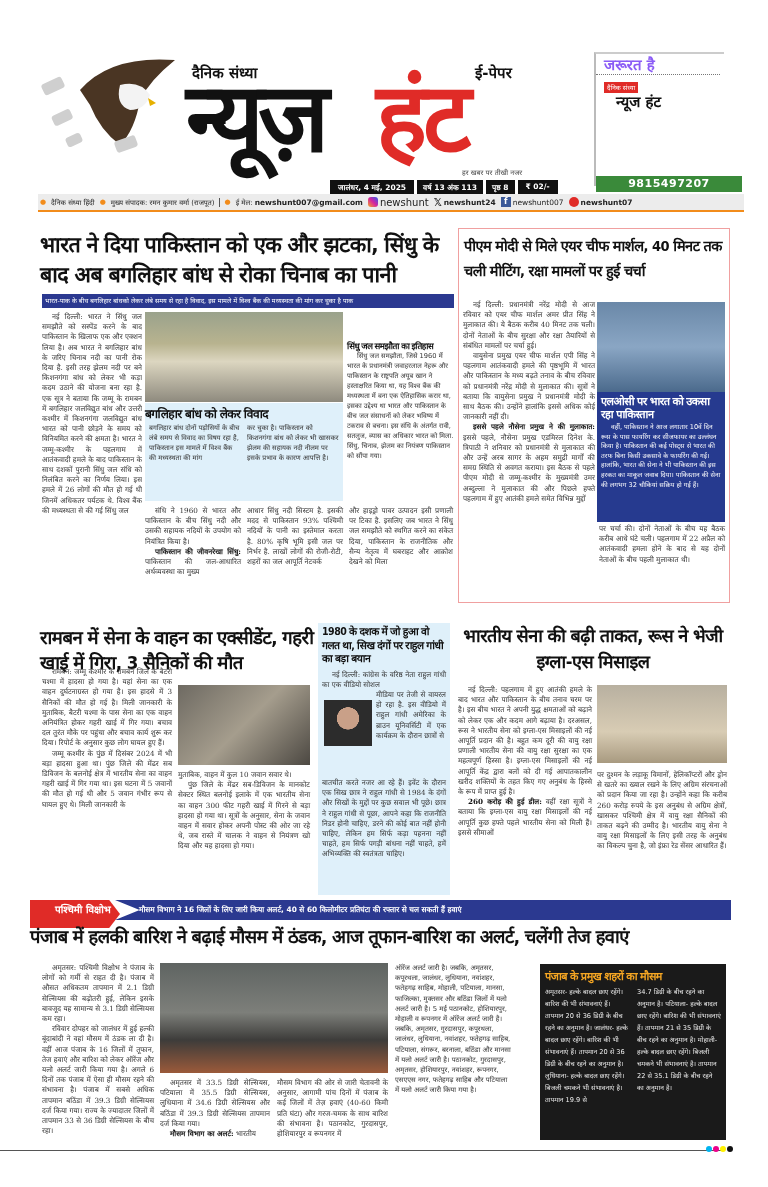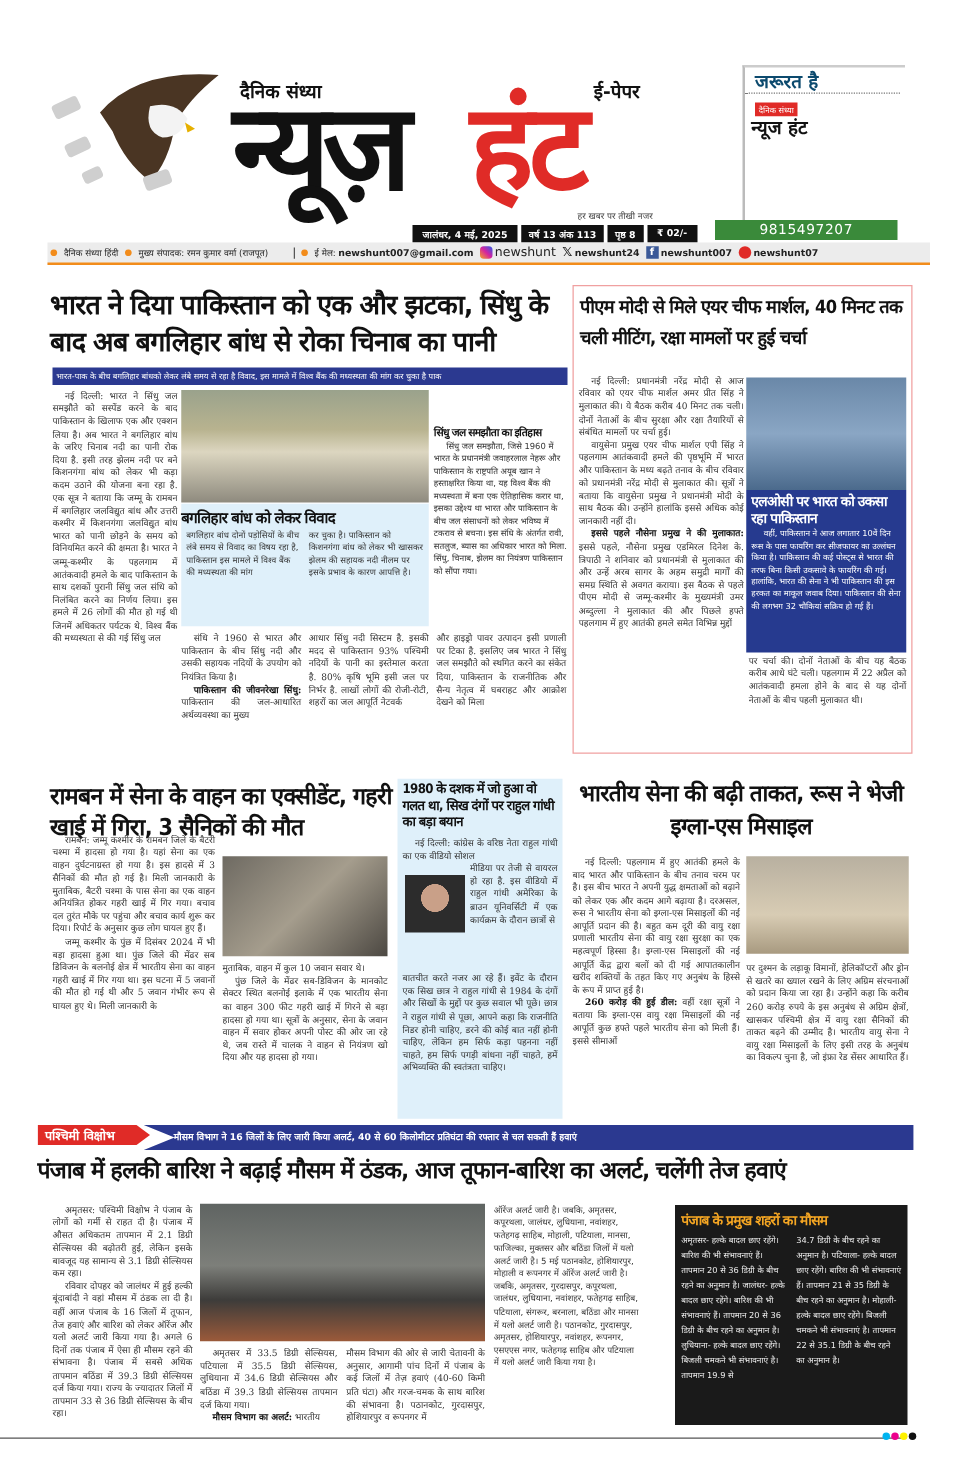--- a/index.html
+++ b/index.html
@@ -32,40 +32,40 @@
 <div class="abs sans" style="left:376px;top:58px;font-size:96px;font-weight:bold;color:#e02b27;letter-spacing:-4px;line-height:120px">हंट</div>
 <div class="abs sans" style="left:462px;top:168px;font-size:7px;color:#444">हर खबर पर तीखी नजर</div>
 <div class="abs sans" style="left:330px;top:180px;height:14px;display:flex;font-size:7.5px;color:#fff;font-weight:bold">
   <span style="background:#111;padding:2px 8px">जालंधर, 4 मई, 2025</span>
   <span style="background:#111;padding:2px 6px;margin-left:3px">वर्ष 13 अंक 113</span>
   <span style="background:#111;padding:2px 6px;margin-left:3px">पृष्ठ 8</span>
   <span style="background:#111;padding:2px 8px;margin-left:3px">₹ 02/-</span>
 </div>
 
 <div class="abs" style="left:594px;top:52px;width:130px;height:134px;border-left:2px solid #bbb;border-top:2px solid #ccc">
-  <div class="sans" style="font-size:15px;font-weight:bold;color:#0c4a6e;padding-left:8px;border-bottom:1px dotted #777;margin-right:4px">जरूरत है</div>
+  <div class="sans" style="font-size:15px;font-weight:bold;color:#8b5cf6;padding-left:8px;border-bottom:1px dotted #777;margin-right:4px">जरूरत है</div>
   <div class="sans" style="display:inline-block;background:#e02b27;color:#fff;font-size:6.5px;padding:1px 3px;margin:3px 0 0 8px">दैनिक संध्या</div>
-  <div class="sans" style="font-size:15px;font-weight:bold;color:#111;padding-left:5px;line-height:16px">न्यूज हंट</div>
+  <div class="sans" style="font-size:15px;font-weight:bold;color:#111;padding-left:20px;line-height:16px">न्यूज हंट</div>
 </div>
-<div class="abs sans" style="left:572px;top:176px;width:146px;height:16px;background:#3a8a3a;color:#fff;font-size:11px;font-weight:normal;text-align:center;line-height:16px;letter-spacing:0.5px">9815497207</div>
+<div class="abs sans" style="left:596px;top:176px;width:146px;height:16px;background:#3a8a3a;color:#fff;font-size:11px;font-weight:bold;text-align:center;line-height:16px;letter-spacing:0.5px">9815497207</div>
 
 <div class="abs sans" style="left:38px;top:194px;width:706px;height:18px;background:#ececec;border-bottom:2px solid #f28c1b;display:flex;align-items:center;font-size:7px;color:#222;gap:5px;padding-left:2px;white-space:nowrap">
   <span style="color:#f28c1b">●</span>
   <span>दैनिक संध्या हिंदी</span>
   <span style="color:#f28c1b">●</span>
-  <span style="border-right:1px solid #555;padding-right:20px">मुख्य संपादक: रमन कुमार वर्मा (राजपूत)</span>
+  <span style="border-right:1px solid #555;padding-right:4px">मुख्य संपादक: रमन कुमार वर्मा (राजपूत)</span>
   <span style="color:#f28c1b">●</span>
   <span>ई मेल:</span>
   <span style="font-weight:bold;font-size:7.5px;margin-left:-3px">newshunt007@gmail.com</span>
   <span style="display:inline-block;width:10px;height:10px;border-radius:3px;background:linear-gradient(45deg,#f5a623,#d6249f,#285aeb)"></span>
   <span style="font-weight:normal;font-size:10px;margin-left:-3px">newshunt</span>
   <span style="font-size:10px;font-weight:bold">𝕏</span>
   <span style="font-weight:bold;font-size:7.5px;margin-left:-3px">newshunt24</span>
   <span style="display:inline-block;width:10px;height:10px;background:#3b5998;color:#fff;font-size:8px;text-align:center;line-height:10px;font-weight:bold">f</span>
-  <span style="font-weight:bold;font-size:7.5px;margin-left:-3px">newshunt007</span>
+  <span style="font-weight:normal;font-size:7.5px;margin-left:-3px">newshunt007</span>
   <span style="display:inline-block;width:10px;height:10px;border-radius:50%;background:#e02b27"></span>
   <span style="font-weight:bold;font-size:7.5px;margin-left:-3px">newshunt07</span>
 </div>
 
 <div class="abs hl" style="left:40px;top:230px;width:414px;font-size:21.5px;line-height:30px">भारत ने दिया पाकिस्तान को एक और झटका, सिंधु के बाद अब बगलिहार बांध से रोका चिनाब का पानी</div>
 <div class="abs sans" style="left:42px;top:294px;width:412px;height:14px;background:#2b3990;color:#fff;font-size:6.4px;line-height:14px;padding-left:3px;white-space:nowrap;overflow:hidden">भारत-पाक के बीच बगलिहार बांधको लेकर लंबे समय से रहा है विवाद,  इस मामले में विश्व बैंक की मध्यस्थता की मांग कर चुका है पाक</div>
 <div class="abs body-text" style="left:42px;top:312px;width:100px;height:270px;overflow:hidden">
     <p>नई दिल्ली: भारत ने सिंधु जल समझौते को सस्पेंड करने के बाद पाकिस्तान के खिलाफ एक और एक्शन लिया है। अब भारत ने बगलिहार बांध के जरिए चिनाब नदी का पानी रोक दिया है. इसी तरह झेलम नदी पर बने किशनगंगा बांध को लेकर भी कड़ा कदम उठाने की योजना बना रहा है. एक सूत्र ने बताया कि जम्मू के रामबन में बगलिहार जलविद्युत बांध और उत्तरी कश्मीर में किशनगंगा जलविद्युत बांध भारत को पानी छोड़ने के समय को विनियमित करने की क्षमता है। भारत ने जम्मू-कश्मीर के पहलगाम में आतंकवादी हमले के बाद पाकिस्तान के साथ दशकों पुरानी सिंधु जल संधि को निलंबित करने का निर्णय लिया। इस हमले में 26 लोगों की मौत हो गई थी जिनमें अधिकतर पर्यटक थे. विश्व बैंक की मध्यस्थता से की गई सिंधु जल</p>
   </div>
 <div class="abs img" style="left:145px;top:312px;width:198px;height:90px;background:linear-gradient(180deg,#9aa28c 0%,#b8b38f 35%,#dcd6c0 55%,#8e8a7e 100%)"></div>
@@ -130,21 +130,21 @@
 <div class="abs hl" style="left:458px;top:623px;width:270px;font-size:18px;line-height:26px;text-align:center">भारतीय सेना की बढ़ी ताकत, रूस ने भेजी  इग्ला-एस मिसाइल</div>
 <div class="abs body-text" style="left:458px;top:685px;width:134px">
   <p>नई दिल्ली: पहलगाम में हुए आतंकी हमले के बाद भारत और पाकिस्तान के बीच तनाव चरम पर है। इस बीच भारत ने अपनी युद्ध क्षमताओं को बढ़ाने को लेकर एक और कदम आगे बढ़ाया है। दरअसल, रूस ने भारतीय सेना को इग्ला-एस मिसाइलों की नई आपूर्ति प्रदान की है। बहुत कम दूरी की वायु रक्षा प्रणाली भारतीय सेना की वायु रक्षा सुरक्षा का एक महत्वपूर्ण हिस्सा है। इग्ला-एस मिसाइलों की नई आपूर्ति केंद्र द्वारा बलों को दी गई आपातकालीन खरीद शक्तियों के तहत किए गए अनुबंध के हिस्से के रूप में प्राप्त हुई है।</p>
   <p><b>260 करोड़ की हुई डील:</b> <span>वहीं रक्षा सूत्रों ने बताया कि इग्ला-एस वायु रक्षा मिसाइलों की नई आपूर्ति कुछ हफ्ते पहले भारतीय सेना को मिली हैं। इससे सीमाओं</span></p>
 </div>
 <div class="abs img" style="left:597px;top:685px;width:130px;height:78px;background:linear-gradient(180deg,#b8b0a0 0%,#d8ccb4 60%,#a89a80 100%)"></div>
 <div class="abs body-text" style="left:597px;top:770px;width:130px">
     <p style="text-indent:0">पर दुश्मन के लड़ाकू विमानों, हेलिकॉप्टरों और ड्रोन से खतरे का ख्याल रखने के लिए अग्रिम संरचनाओं को प्रदान किया जा रहा है। उन्होंने कहा कि करीब 260 करोड़ रुपये के इस अनुबंध से अग्रिम क्षेत्रों, खासकर पश्चिमी क्षेत्र में वायु रक्षा सैनिकों की ताकत बढ़ने की उम्मीद है। भारतीय वायु सेना ने वायु रक्षा मिसाइलों के लिए इसी तरह के अनुबंध का विकल्प चुना है, जो इंफ्रा रेड सेंसर आधारित हैं।</p>
   </div>
 
-<div class="abs sans" style="left:30px;top:900px;width:90px;height:16px;background:#e02b27;color:#fff;font-size:10px;font-weight:bold;line-height:20px;padding-left:6px;clip-path:polygon(0 0,88% 0,100% 50%,88% 100%,0 100%)">पश्चिमी विक्षोभ</div>
+<div class="abs sans" style="left:30px;top:900px;width:90px;height:28px;background:#e02b27;color:#fff;font-size:10px;font-weight:bold;line-height:20px;padding-left:25px;clip-path:polygon(0 0,88% 0,100% 50%,88% 100%,0 100%)">पश्चिमी विक्षोभ</div>
 <div class="abs sans" style="left:115px;top:900px;width:616px;height:20px;background:#2b3990;color:#fff;font-size:7.4px;font-weight:bold;line-height:20px;padding-left:24px;white-space:nowrap;overflow:hidden;clip-path:polygon(0 0,100% 0,100% 100%,0 100%,4% 50%)">मौसम विभाग ने 16 जिलों के लिए जारी किया अलर्ट, 40 से 60 किलोमीटर प्रतिघंटा की रफ्तार से चल सकती हैं हवाएं</div>
 <div class="abs hl" style="left:30px;top:924px;width:708px;font-size:18.3px;line-height:26px;white-space:nowrap">पंजाब में हलकी बारिश ने बढ़ाई मौसम में ठंडक, आज तूफान-बारिश का अलर्ट, चलेंगी तेज हवाएं</div>
 <div class="abs body-text" style="left:42px;top:963px;width:112px">
   <p>अमृतसर: पश्चिमी विक्षोभ ने पंजाब के लोगों को गर्मी से राहत दी है। पंजाब में औसत अधिकतम तापमान में 2.1 डिग्री सेल्सियस की बढ़ोतरी हुई, लेकिन इसके बावजूद यह सामान्य से 3.1 डिग्री सेल्सियस कम रहा।</p>
   <p>रविवार दोपहर को जालंधर में हुई हल्की बूंदाबांदी ने वहां मौसम में ठंडक ला दी है। वहीं आज पंजाब के 16 जिलों में तूफान, तेज हवाएं और बारिश को लेकर ऑरेंज और यलो अलर्ट जारी किया गया है। अगले 6 दिनों तक पंजाब में ऐसा ही मौसम रहने की संभावना है। पंजाब में सबसे अधिक तापमान बठिंडा में 39.3 डिग्री सेल्सियस दर्ज किया गया। राज्य के ज्यादातर जिलों में तापमान 33 से 36 डिग्री सेल्सियस के बीच रहा।</p>
 </div>
 <div class="abs img" style="left:160px;top:963px;width:228px;height:110px;background:linear-gradient(180deg,#5f6462 0%,#7d7f7a 45%,#3d3c3a 70%,#9b5a3a 100%)"></div>
 <div class="abs body-text" style="left:160px;top:1078px;width:110px">
   <p>अमृतसर में 33.5 डिग्री सेल्सियस, पटियाला में 35.5 डिग्री सेल्सियस, लुधियाना में 34.6 डिग्री सेल्सियस और बठिंडा में 39.3 डिग्री सेल्सियस तापमान दर्ज किया गया।</p>
   <p><b>मौसम विभाग का अलर्ट:</b> <span>भारतीय</span></p>

